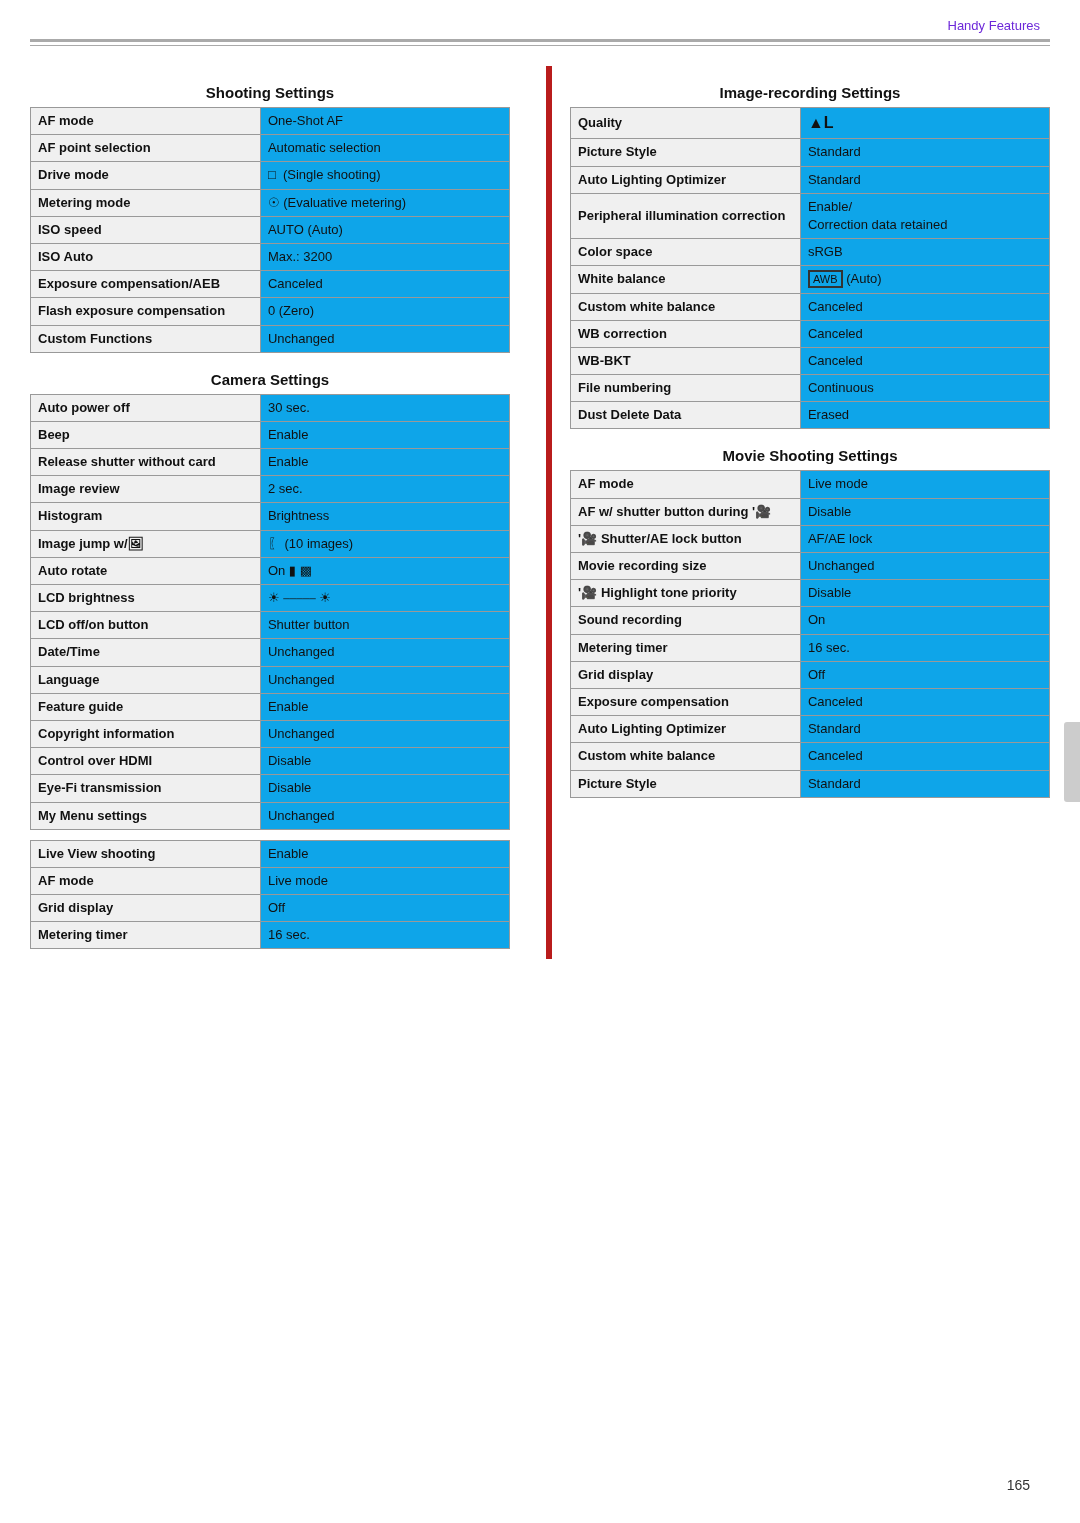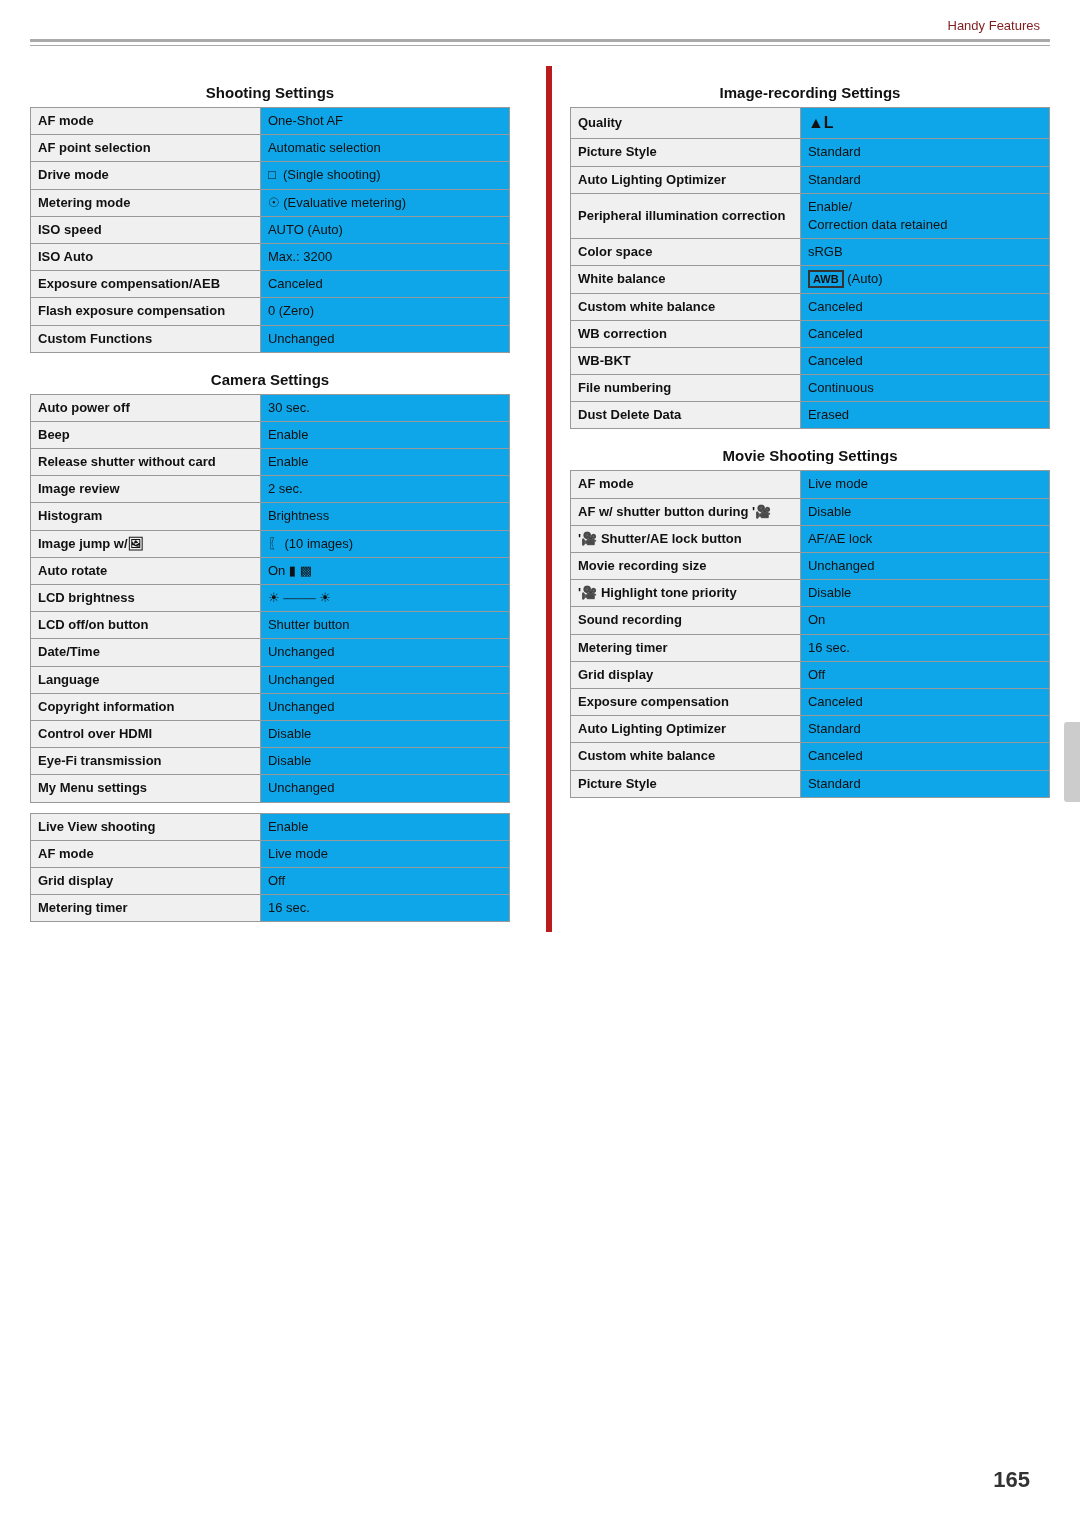--- a/index.html
+++ b/index.html
@@ -9,21 +9,21 @@
       font-size: 13px;
       color: #111;
       width: 1080px;
       min-height: 1523px;
       position: relative;
     }
     .page-header {
       text-align: right;
       padding: 18px 40px 6px 0;
       font-size: 13px;
-      color: #7f1d1d;
+      color: #6d28d9;
     }
     .top-border {
       border-top: 3px solid #aaa;
       border-bottom: 1px solid #aaa;
       height: 7px;
       margin: 0 30px 20px 30px;
     }
     .content-area {
       display: flex;
       gap: 18px;
@@ -62,22 +62,22 @@
       width: 48%;
       background: #f0f0f0;
     }
     .settings-table td:last-child {
       background: #0ea5e9;
     }
     .page-number {
       position: absolute;
       bottom: 30px;
       right: 50px;
-      font-size: 22px;
-      font-weight: bold;
+      font-size: 14px;
+      font-weight: normal;
       color: #333;
     }
     .right-tab {
       position: absolute;
       right: 0;
       top: 50%;
       transform: translateY(-50%);
       width: 16px;
       height: 80px;
       background: #ccc;
@@ -179,20 +179,24 @@
         </tr>
         <tr>
           <td>Date/Time</td>
           <td>Unchanged</td>
         </tr>
         <tr>
           <td>Language</td>
           <td>Unchanged</td>
         </tr>
         <tr>
+          <td>Feature guide</td>
+          <td>Enable</td>
+        </tr>
+        <tr>
           <td>Copyright information</td>
           <td>Unchanged</td>
         </tr>
         <tr>
           <td>Control over HDMI</td>
           <td>Disable</td>
         </tr>
         <tr>
           <td>Eye-Fi transmission</td>
           <td>Disable</td>
@@ -247,21 +251,21 @@
         <tr>
           <td>Peripheral illumination correction</td>
           <td>Enable/<br>Correction data retained</td>
         </tr>
         <tr>
           <td>Color space</td>
           <td>sRGB</td>
         </tr>
         <tr>
           <td>White balance</td>
-          <td><span style="border:2px solid #333;padding:1px 3px;font-size:11px;font-weight:bold;">AWB</span> (Auto)</td>
+          <td><span style="border:2px solid #333;padding:1px 3px;font-size:11px;font-weight:normal;">AWB</span> (Auto)</td>
         </tr>
         <tr>
           <td>Custom white balance</td>
           <td>Canceled</td>
         </tr>
         <tr>
           <td>WB correction</td>
           <td>Canceled</td>
         </tr>
         <tr>

